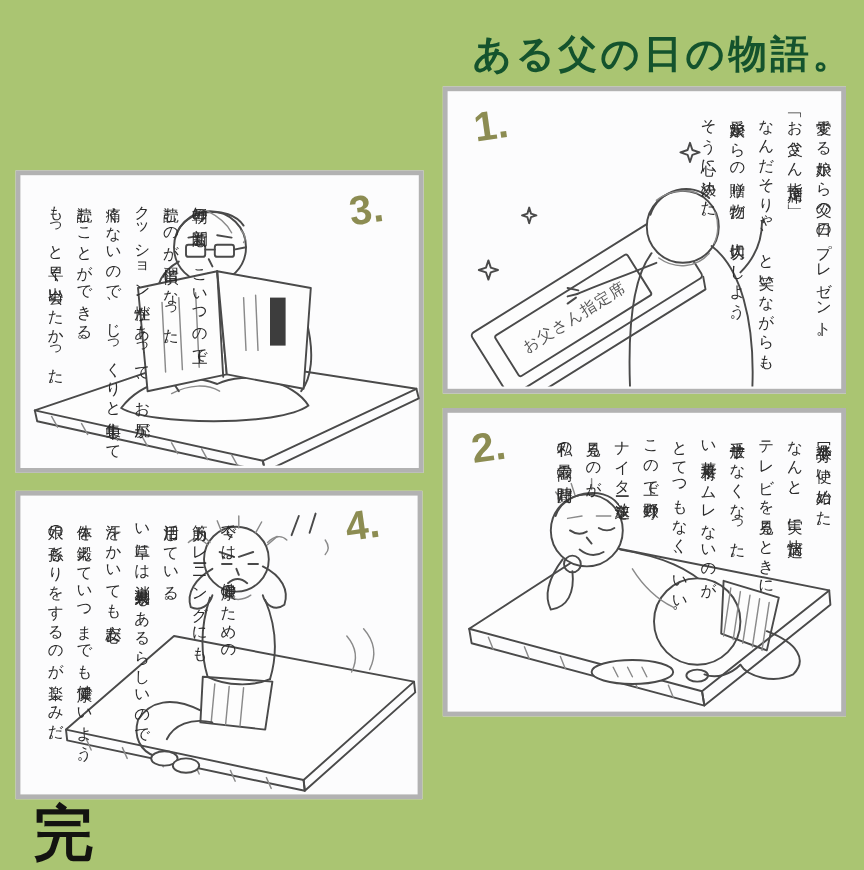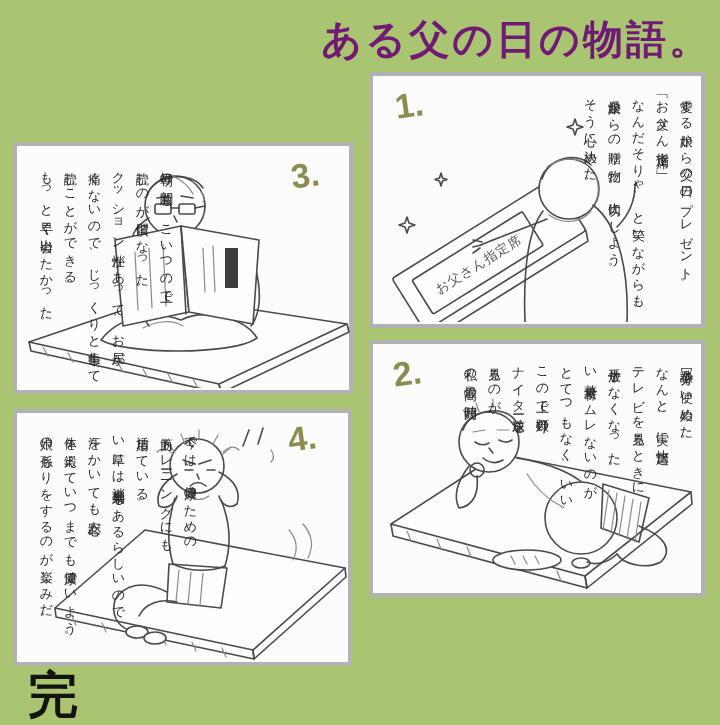--- a/index.html
+++ b/index.html
@@ -1,18 +1,18 @@
 <!DOCTYPE html>
 <html><head>
 <meta charset="utf-8">
 <style>
   html,body{margin:0;padding:0;background:#aac572;}
   .stage{position:relative;width:720px;height:725px;background:#aac572;overflow:hidden;
          font-family:"Liberation Sans","DejaVu Sans",sans-serif;}
-  .title{position:absolute;top:12px;right:8px;font-size:40px;font-weight:900;color:#701a75;
+  .title{position:absolute;top:24px;right:8px;font-size:32px;font-weight:900;color:#14532d;
          letter-spacing:3px;font-family:"DejaVu Sans","Liberation Sans",sans-serif;}
   .end-mark{position:absolute;left:28px;top:662px;font-size:50px;font-weight:900;color:#131310;}
   .panel{position:absolute;background:#fcfcfd;border:4px solid #b2b2b2;box-sizing:border-box;}
   #panel1{left:369px;top:72px;width:336px;height:256px;}
   #panel3{left:13px;top:142px;width:340px;height:252px;}
   #panel2{left:369px;top:340px;width:336px;height:257px;}
   #panel4{left:13px;top:409px;width:339px;height:257px;}
   .panel-number{position:absolute;font-size:34px;font-weight:900;color:#8c8c52;
                 transform:rotate(-8deg);line-height:1;z-index:2;}
   #panel1 .panel-number{left:22px;top:12px;}

